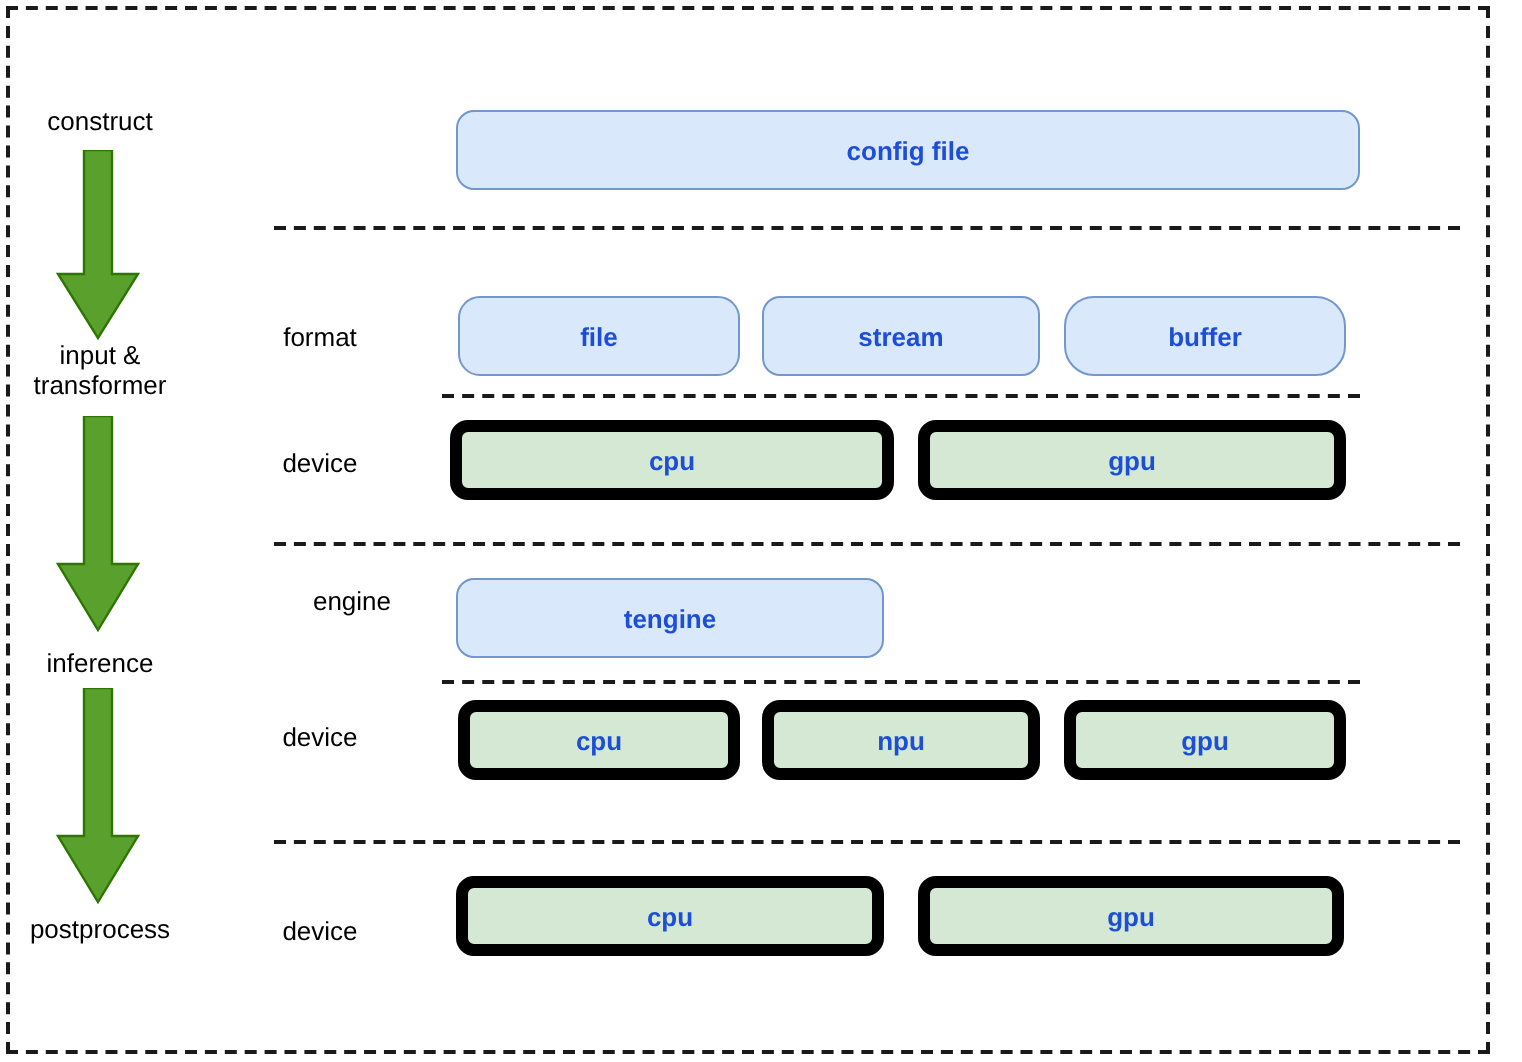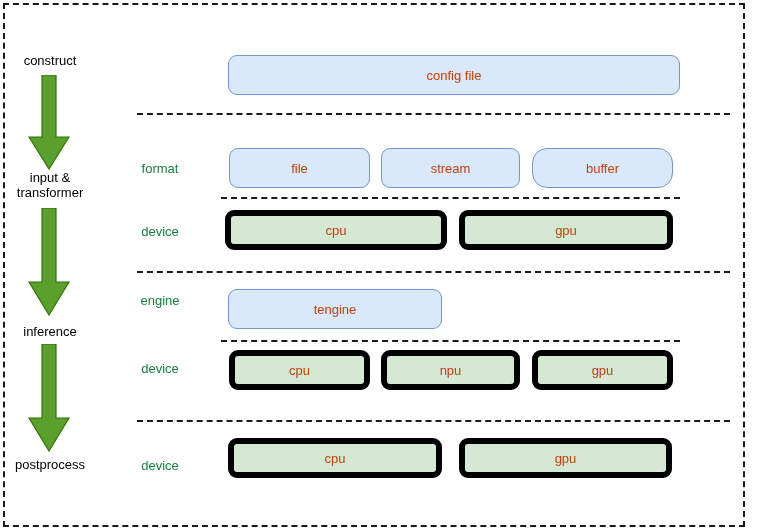--- a/index.html
+++ b/index.html
@@ -48,40 +48,41 @@
     width: 42px;
   }
   .arrow svg { display: block; }
 
   
   .row-label {
     position: absolute;
     width: 80px;
     text-align: center;
     font-size: 13px;
-    color: #15803d;
+    color: #000000;
   }
 
   
   .sep {
     position: absolute;
     height: 0;
     border-top: 2px dashed #1a1a1a;
   }
 
   
   .node {
     position: absolute;
     box-sizing: border-box;
     border-radius: 9px;
     display: flex;
     align-items: center;
     justify-content: center;
     font-size: 13px;
-    color: #c2410c;
+    color: #1d4ed8;
+    font-weight: bold;
   }
   .node.blue {
     background: #dae8fc;
     border: 1px solid #7396cd;
   }
   .node.green {
     background: #d5e8d4;
     border: 6px solid #000000;
   }
 </style>
@@ -120,21 +121,21 @@
   <div class="stage-label" style="left:-5px; top:457px;">postprocess</div>
 
   <div class="node blue" style="left:228px; top:55px; width:452px; height:40px;">
     <span>config file</span>
   </div>
 
   <div class="sep" style="left:137px; top:113px; width:593px;"></div>
 
   <div class="row-label" style="left:120px; top:161px;">format</div>
 
-  <div class="node blue" style="left:229px; top:148px; width:141px; height:40px;">
+  <div class="node blue" style="left:229px; top:148px; width:141px; height:40px;border-radius:11px;">
     <span>file</span>
   </div>
   <div class="node blue" style="left:381px; top:148px; width:139px; height:40px;align-items:center;">
     <span>stream</span>
   </div>
   <div class="node blue" style="left:532px; top:148px; width:141px; height:40px;border-radius:15px;">
     <span>buffer</span>
   </div>
 
   <div class="sep" style="left:221px; top:197px; width:459px;"></div>
@@ -143,21 +144,21 @@
 
   <div class="node green" style="left:225px; top:210px; width:222px; height:40px;">
     <span>cpu</span>
   </div>
   <div class="node green" style="left:459px; top:210px; width:214px; height:40px;">
     <span>gpu</span>
   </div>
 
   <div class="sep" style="left:137px; top:271px; width:593px;"></div>
 
-  <div class="row-label" style="left:120px; top:293px;">engine</div>
+  <div class="row-label" style="left:136px; top:293px;">engine</div>
 
   <div class="node blue" style="left:228px; top:289px; width:214px; height:40px;text-align:right;">
     <span>tengine</span>
   </div>
 
   <div class="sep" style="left:221px; top:340px; width:459px;"></div>
 
   <div class="row-label" style="left:120px; top:361px;">device</div>
 
   <div class="node green" style="left:229px; top:350px; width:141px; height:40px;">

